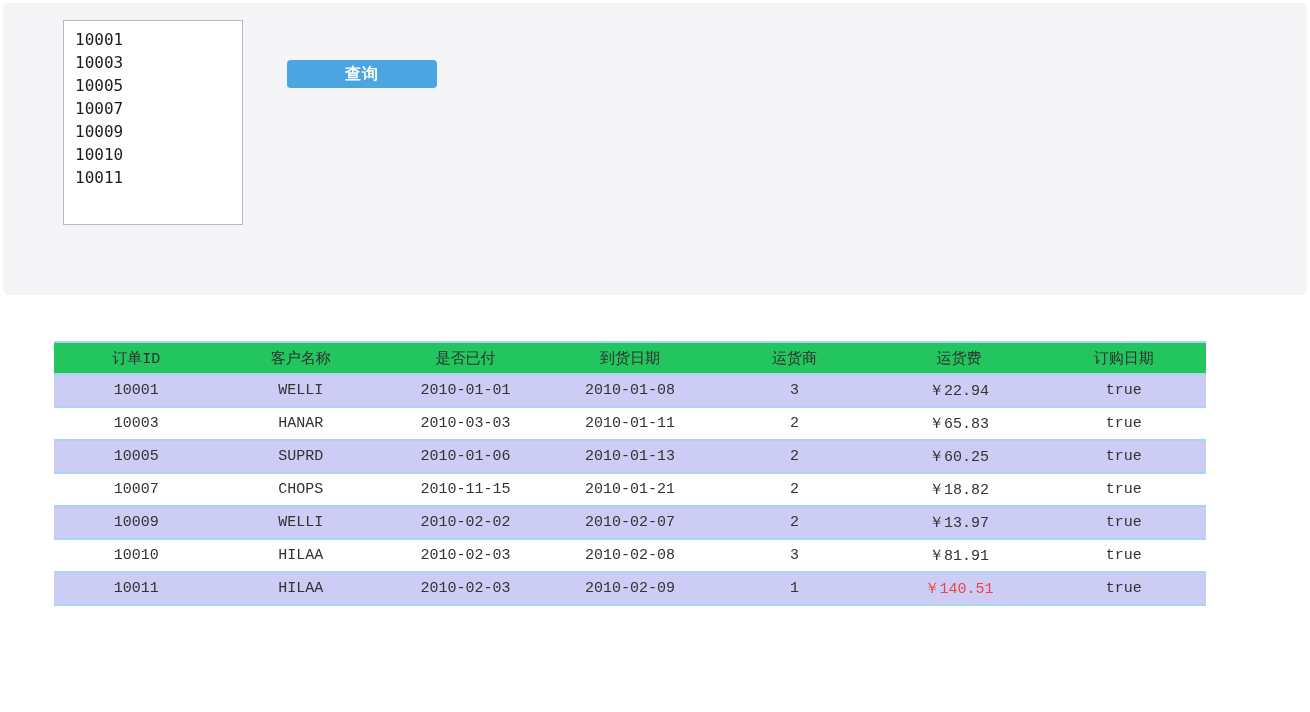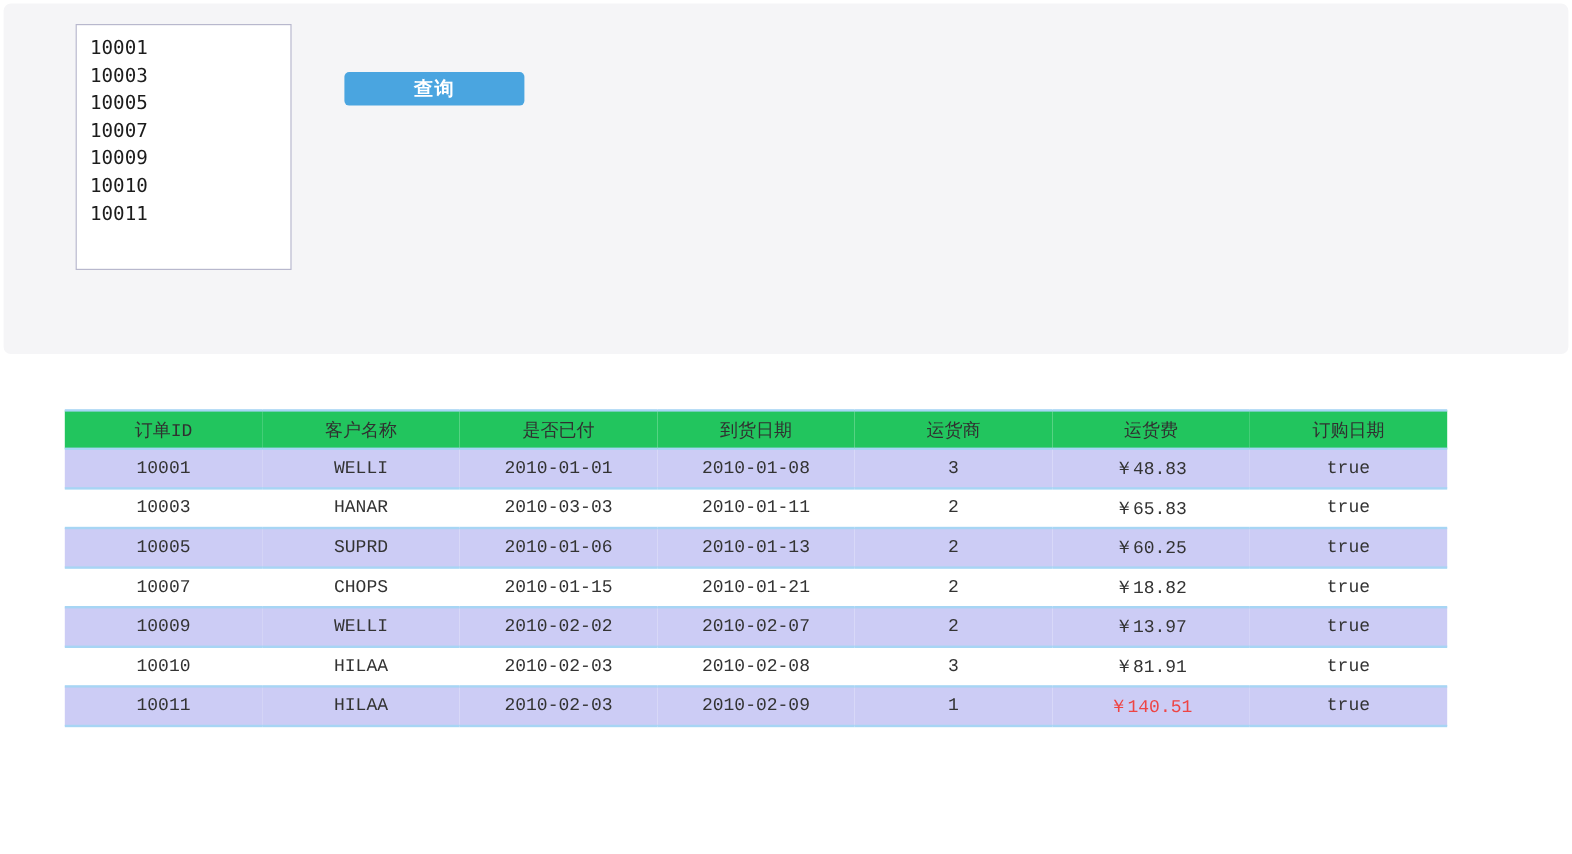--- a/index.html
+++ b/index.html
@@ -74,21 +74,21 @@
       <th>订购日期</th>
     </tr>
   </thead>
   <tbody>
     <tr class="stripe">
       <td>10001</td>
       <td>WELLI</td>
       <td>2010-01-01</td>
       <td>2010-01-08</td>
       <td>3</td>
-      <td>￥48.83</td>
+      <td>￥22.94</td>
       <td>true</td>
     </tr>
     <tr>
       <td>10003</td>
       <td>HANAR</td>
       <td>2010-03-03</td>
       <td>2010-01-11</td>
       <td>2</td>
       <td>￥65.83</td>
       <td>true</td>
@@ -98,21 +98,21 @@
       <td>SUPRD</td>
       <td>2010-01-06</td>
       <td>2010-01-13</td>
       <td>2</td>
       <td>￥60.25</td>
       <td>true</td>
     </tr>
     <tr>
       <td>10007</td>
       <td>CHOPS</td>
-      <td>2010-01-15</td>
+      <td>2010-11-15</td>
       <td>2010-01-21</td>
       <td>2</td>
       <td>￥18.82</td>
       <td>true</td>
     </tr>
     <tr class="stripe">
       <td>10009</td>
       <td>WELLI</td>
       <td>2010-02-02</td>
       <td>2010-02-07</td>

